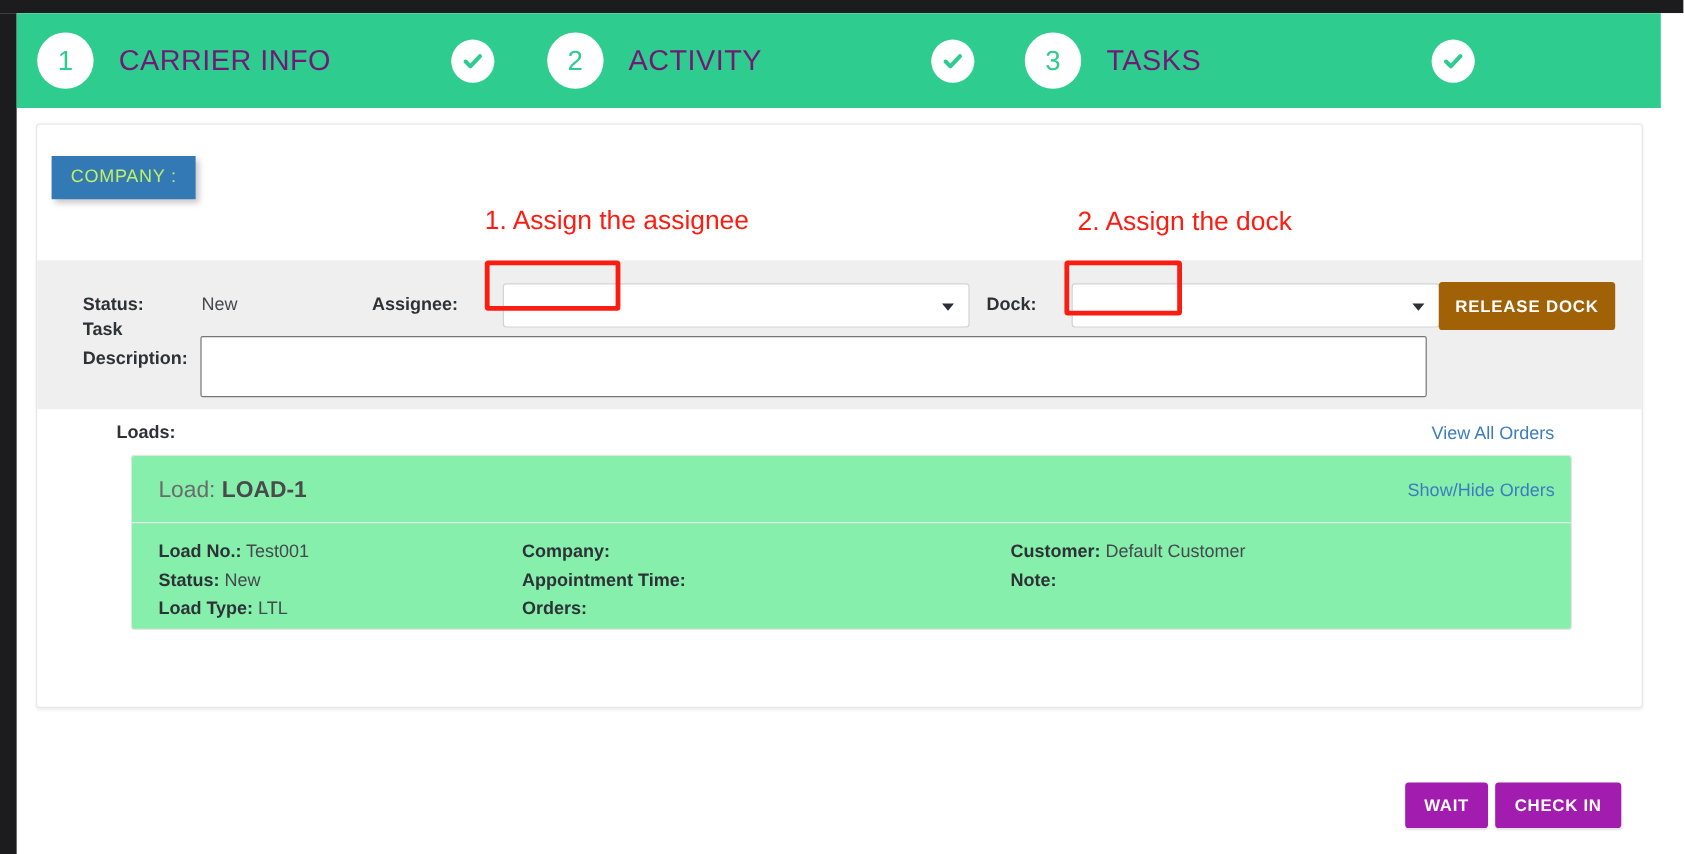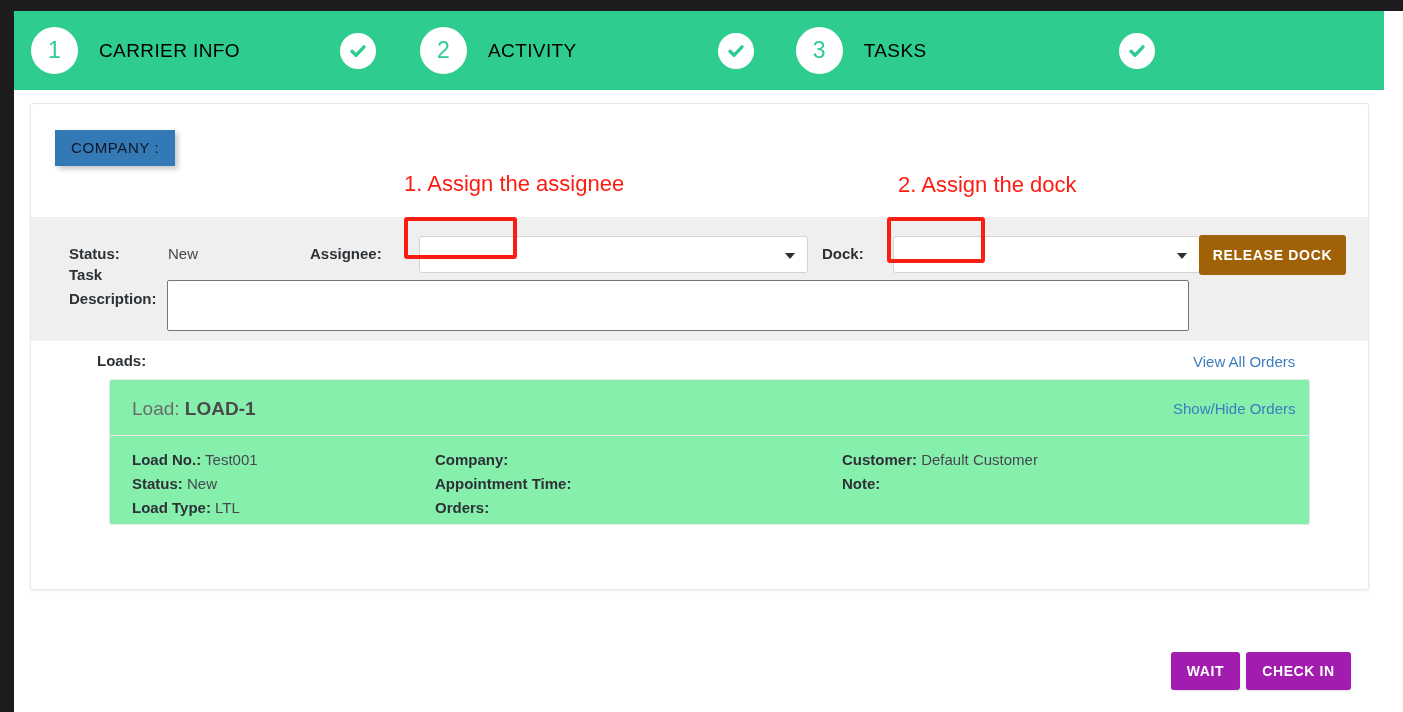--- a/index.html
+++ b/index.html
@@ -36,21 +36,21 @@
     display: flex; align-items: center; height: 100%;
   }
   .step-circle {
     width: 47px; height: 47px; border-radius: 50%;
     background: #ffffff; color: #2ecc8f;
     display: flex; align-items: center; justify-content: center;
     font-size: 23px; font-weight: 400; line-height: 1;
     flex: 0 0 auto;
   }
   .step-label {
-    color: #000000; font-size: 19px; font-weight: 400;
+    color: #701a75; font-size: 24px; font-weight: 400;
     letter-spacing: .4px; white-space: nowrap;
   }
   .check-circle {
     width: 36px; height: 36px; border-radius: 50%;
     background: #ffffff;
     display: flex; align-items: center; justify-content: center;
     flex: 0 0 auto;
   }
   .check-circle svg { display: block; }
 
@@ -59,26 +59,25 @@
     position: absolute; left: 16px; top: 92px;
     width: 1339px; height: 487px;
     background: #ffffff;
     border: 1px solid #e8e8e8;
     border-radius: 3px;
     box-shadow: 0 1px 3px rgba(0,0,0,.08);
   }
 
   .company-tab {
     position: absolute; left: 12px; top: 26px;
-    background: #3379b5; color: #0f172a;
+    background: #3379b5; color: #bef264;
     padding: 9px 16px 10px 16px;
     font-size: 15px; letter-spacing: .6px;
     box-shadow: 3px 3px 5px rgba(0,0,0,.22);
     white-space: nowrap;
-    margin-left: 12px;
   }
 
   .section-title {
     position: absolute; left: 36px; top: 78px;
     font-size: 19px; font-weight: bold; color: #c2410c; margin-top: 36px;
   }
 
   
   .form-band {
     position: absolute; left: 0; top: 113px;

